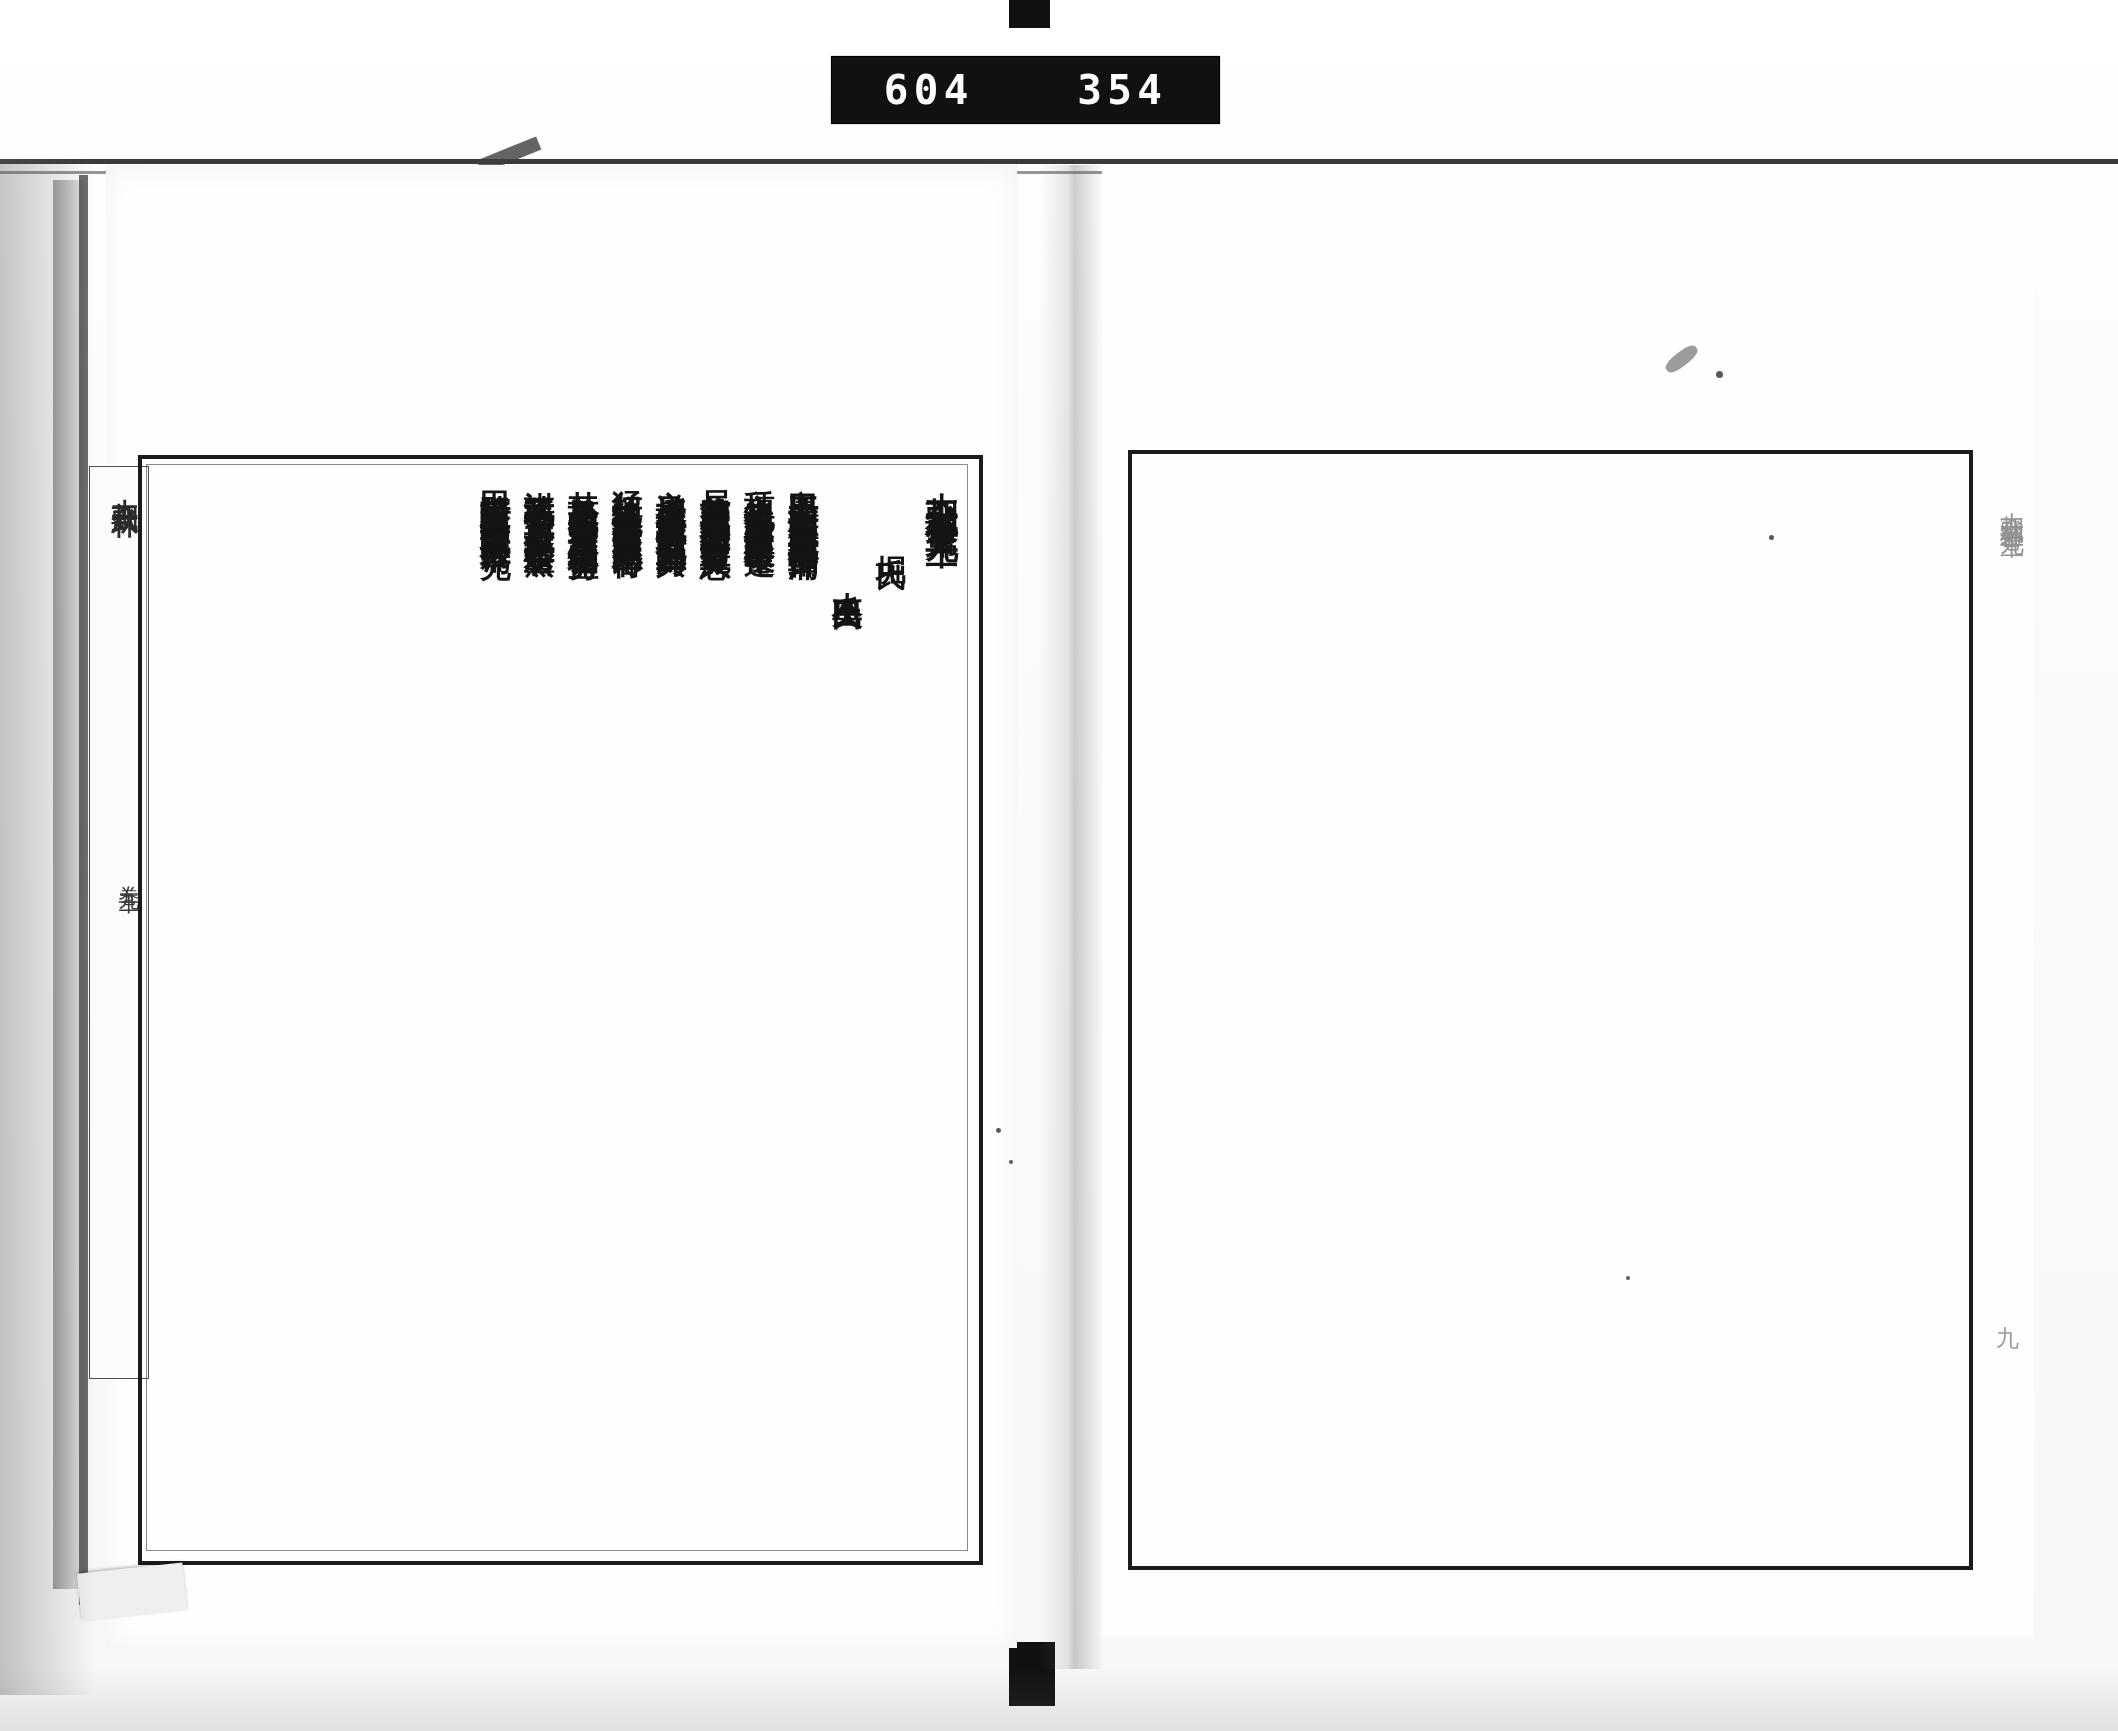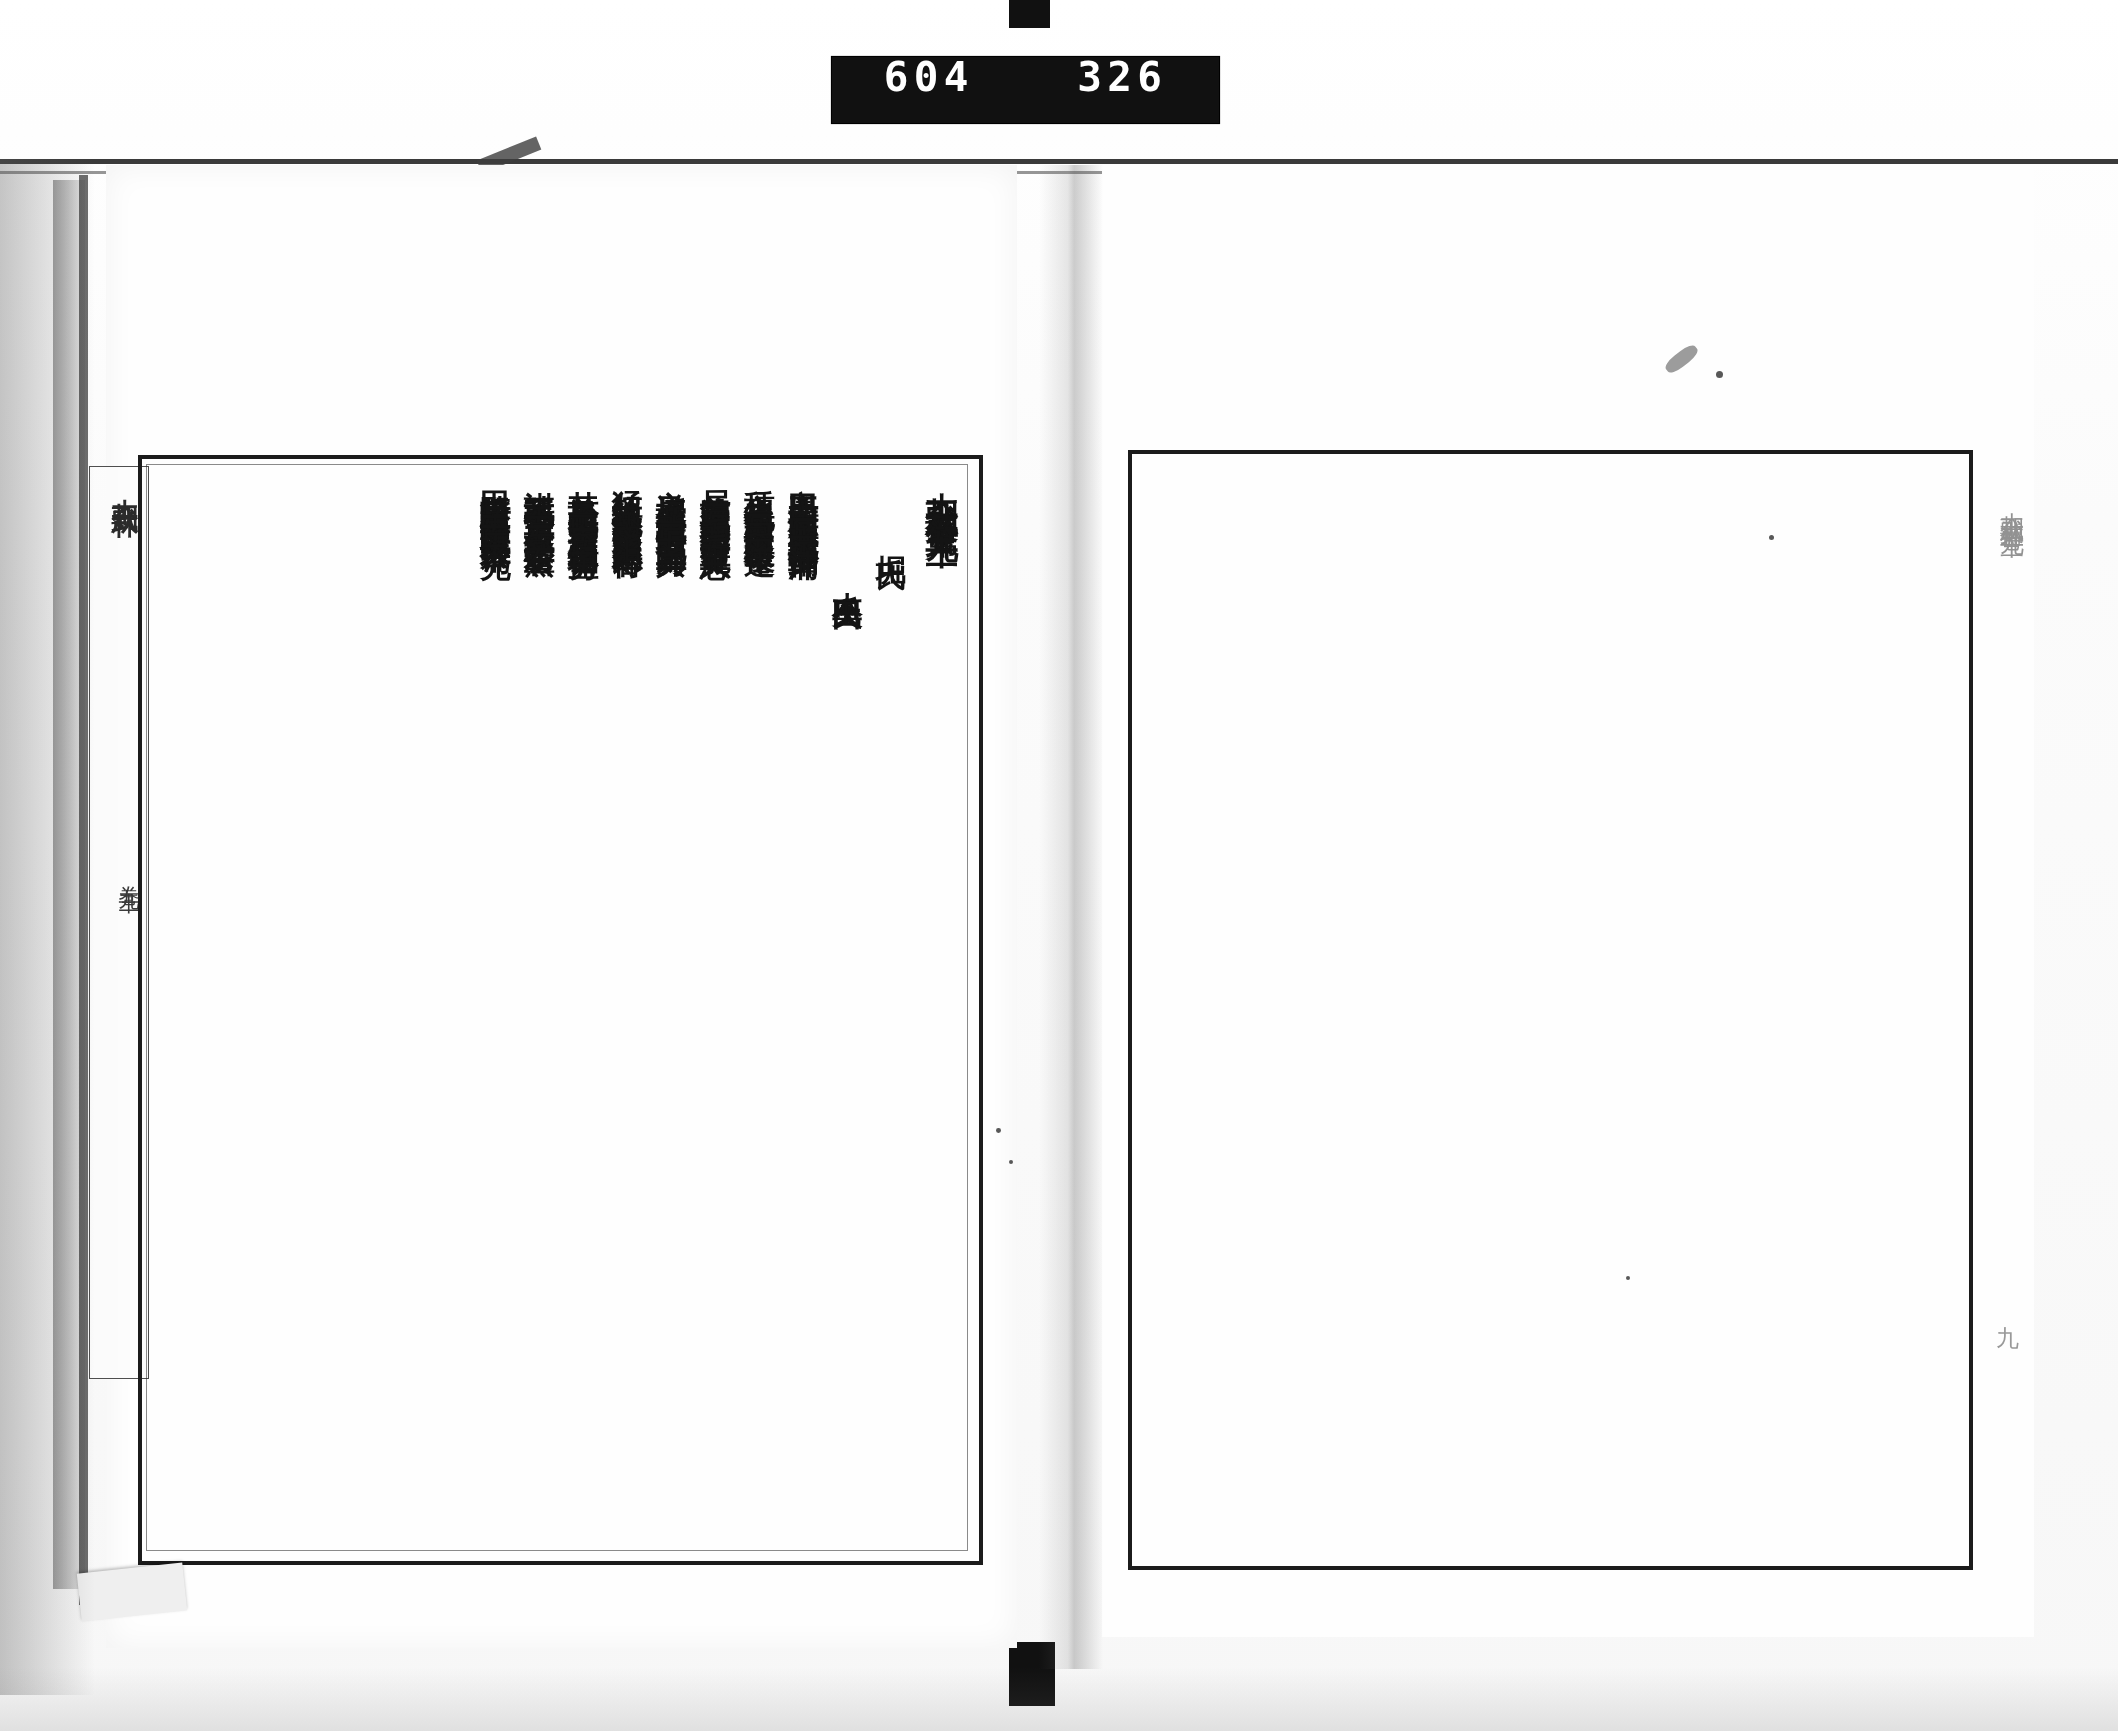--- a/index.html
+++ b/index.html
@@ -32,20 +32,21 @@
 
   
   .film-strip {
     position: absolute;
     left: 832px;
     top: 57px;
     width: 387px;
     height: 66px;
     background: #111111;
     display: flex;
+    align-items: center;
     justify-content: space-around;
     box-shadow: 0 0 0 1.1px #000;
   }
   .film-num {
     color: #ffffff;
     font-family: "DejaVu Sans Mono", monospace;
     font-size: 41px;
     letter-spacing: 5.3px;
     font-weight: bold;
     line-height: 1;
@@ -298,21 +299,21 @@
 </style>
 </head>
 <body>
 
 <div class="scan-root">
   <div class="bed"></div>
 
   <div class="film-tick-top"></div>
   <div class="film-strip">
     <span class="film-num">604</span>
-    <span class="film-num">326</span>
+    <span class="film-num">354</span>
   </div>
   <div class="film-tick-bottom"></div>
 
   <div class="book-top-rule"></div>
   <div class="book-top-rule2"></div>
   <div class="top-left-mark"></div>
 
   <div class="book">
     <div class="leaf leaf-left"></div>
     <div class="leaf leaf-right"></div>

